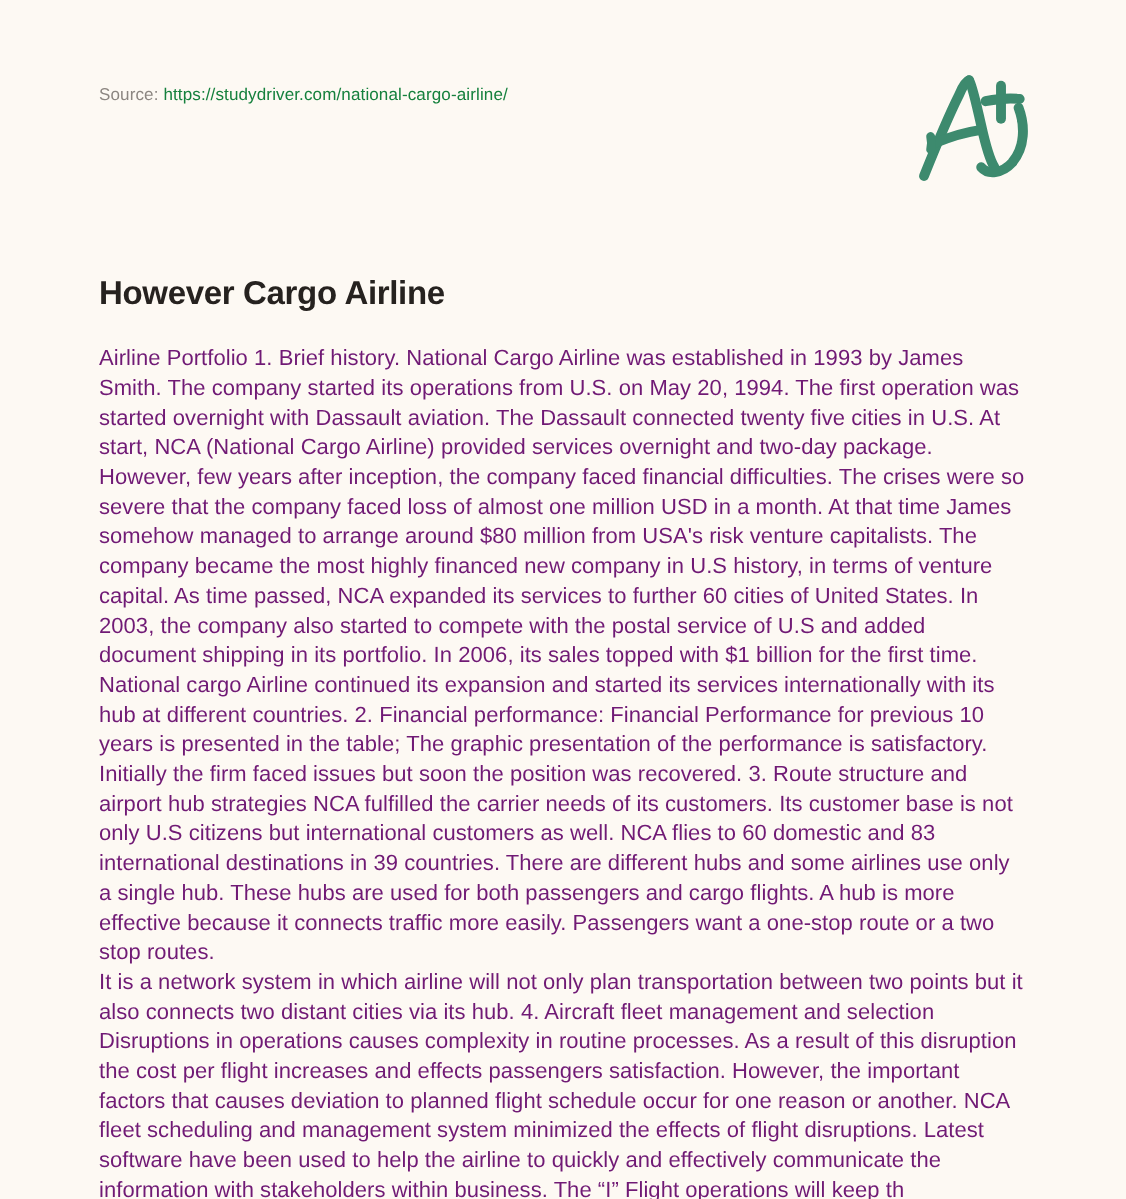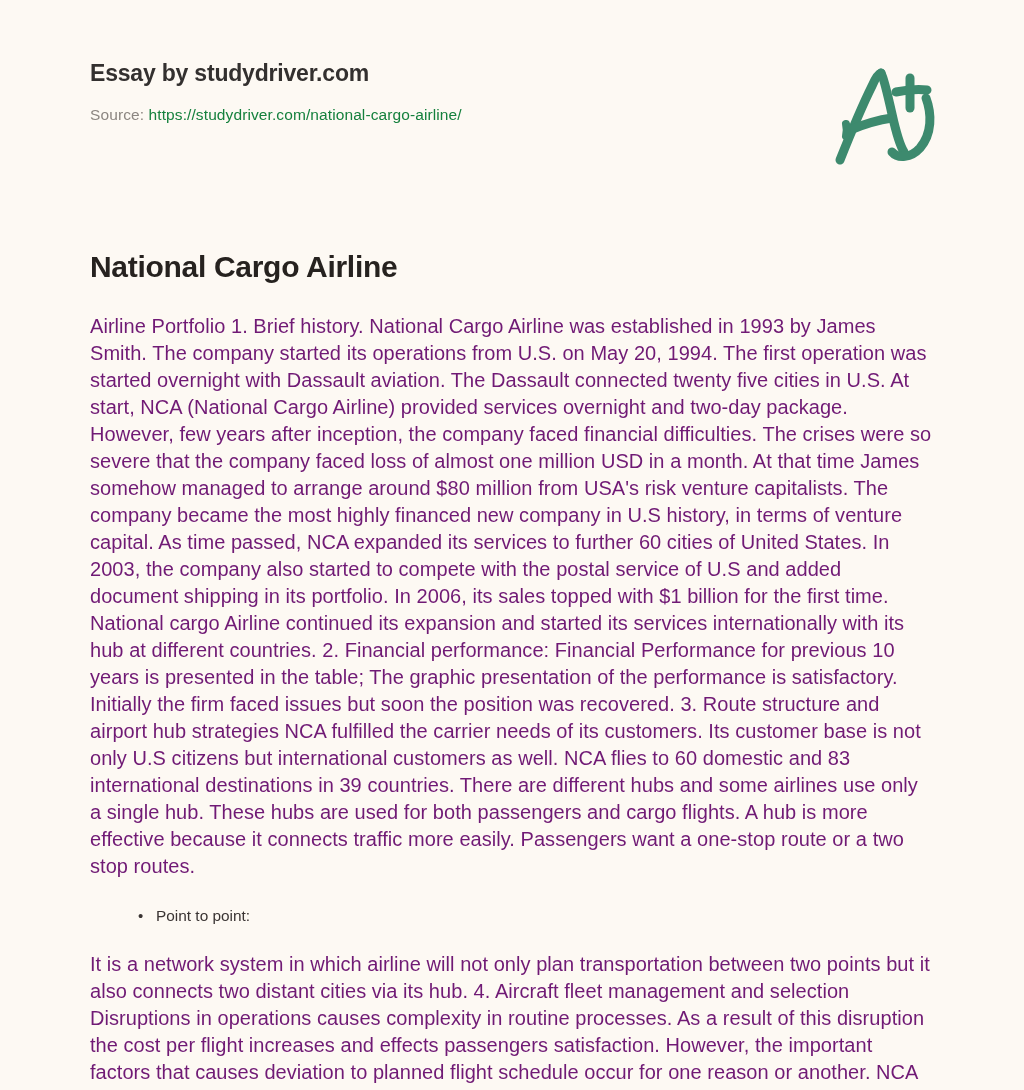--- a/index.html
+++ b/index.html
@@ -121,21 +121,20 @@
     font-size: 15px;
     color: #3a3433;
   }
 </style>
 </head>
 <body>
 
 <div class="page">
 
   <div class="header">
-    <div class="essay-by">Essay by studydriver.com</div>
     <div class="source-line">
       <span class="source-label">Source:</span>
       <a class="source-url" href="#">https://studydriver.com/national-cargo-airline/</a>
     </div>
   </div>
 
   <div class="logo">
     <svg viewBox="0 0 120 110" xmlns="http://www.w3.org/2000/svg">
       <g fill="none" stroke="#3d8a6e" stroke-linecap="round" stroke-linejoin="round">
 
@@ -149,29 +148,26 @@
 
         <path d="M84 16 C 84 26, 84 36, 84 46" stroke-width="9"></path>
 
         <path d="M70 30 C 80 28, 92 27, 101 28" stroke-width="9"></path>
 
         <path d="M100 36 C 106 52, 106 72, 94 86 C 85 96, 72 97, 66 90" stroke-width="9"></path>
       </g>
     </svg>
   </div>
 
-  <h1 class="doc-title">National Cargo Airline</h1>
+  <h1 class="doc-title">However Cargo Airline</h1>
 
   <div class="body-content">
 
     <p>Airline Portfolio 1. Brief history. National Cargo Airline was established in 1993 by James Smith. The company started its operations from U.S. on May 20, 1994. The first operation was started overnight with Dassault aviation. The Dassault connected twenty five cities in U.S. At start, NCA (National Cargo Airline) provided services overnight and two-day package. However, few years after inception, the company faced financial difficulties. The crises were so severe that the company faced loss of almost one million USD in a month. At that time James somehow managed to arrange around $80 million from USA's risk venture capitalists. The company became the most highly financed new company in U.S history, in terms of venture capital. As time passed, NCA expanded its services to further 60 cities of United States. In 2003, the company also started to compete with the postal service of U.S and added document shipping in its portfolio. In 2006, its sales topped with $1 billion for the first time. National cargo Airline continued its expansion and started its services internationally with its hub at different countries. 2. Financial performance: Financial Performance for previous 10 years is presented in the table; The graphic presentation of the performance is satisfactory. Initially the firm faced issues but soon the position was recovered. 3. Route structure and airport hub strategies NCA fulfilled the carrier needs of its customers. Its customer base is not only U.S citizens but international customers as well. NCA flies to 60 domestic and 83 international destinations in 39 countries. There are different hubs and some airlines use only a single hub. These hubs are used for both passengers and cargo flights. A hub is more effective because it connects traffic more easily. Passengers want a one-stop route or a two stop routes.</p>
 
-    <ul>
-      <li>Point to point:</li>
-    </ul>
 
 
 
     <p>It is a network system in which airline will not only plan transportation between two points but it also connects two distant cities via its hub. 4. Aircraft fleet management and selection Disruptions in operations causes complexity in routine processes. As a result of this disruption the cost per flight increases and effects passengers satisfaction. However, the important factors that causes deviation to planned flight schedule occur for one reason or another. NCA fleet scheduling and management system minimized the effects of flight disruptions. Latest software have been used to help the airline to quickly and effectively communicate the information with stakeholders within business. The “I” Flight operations will keep th</p>
 
   </div>
 
 </div>
 
 </body></html>

